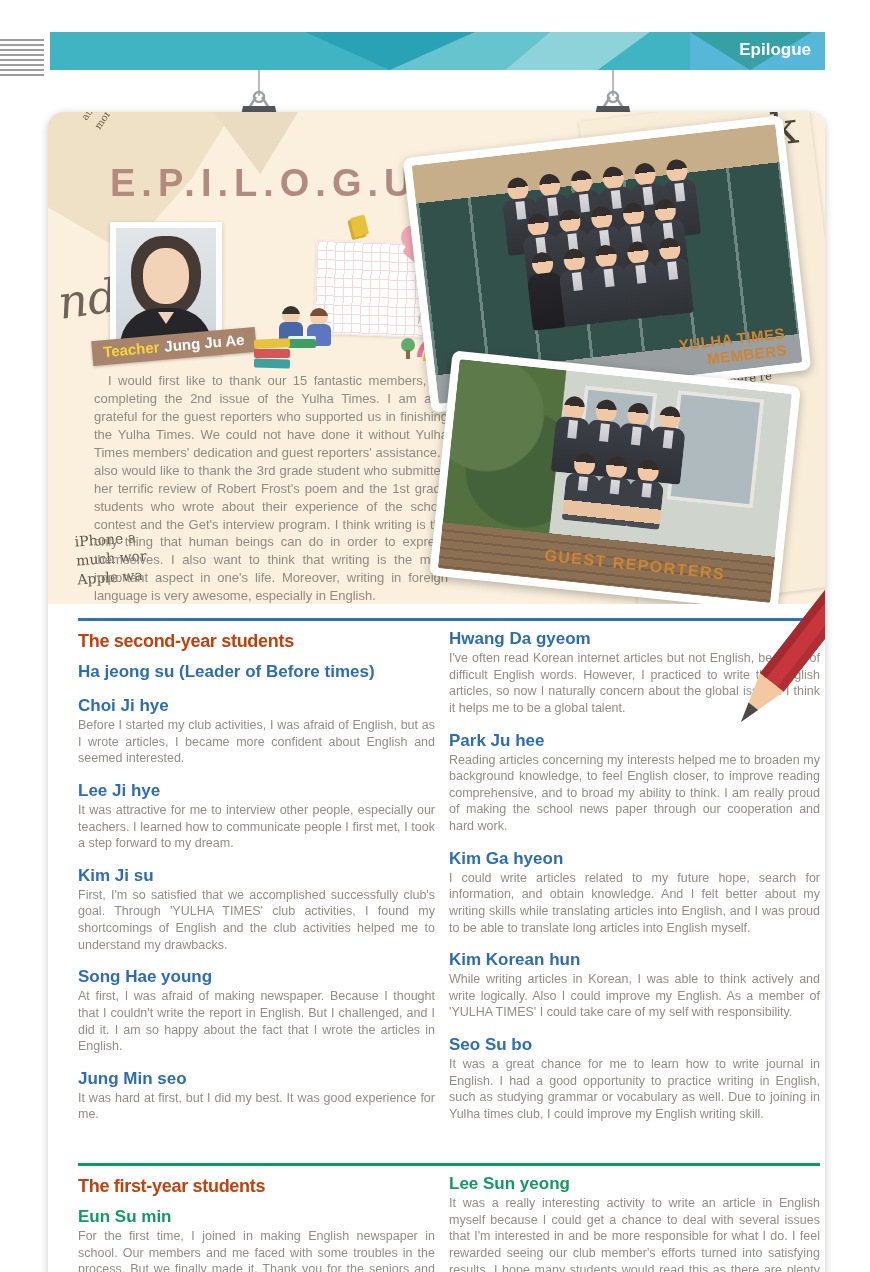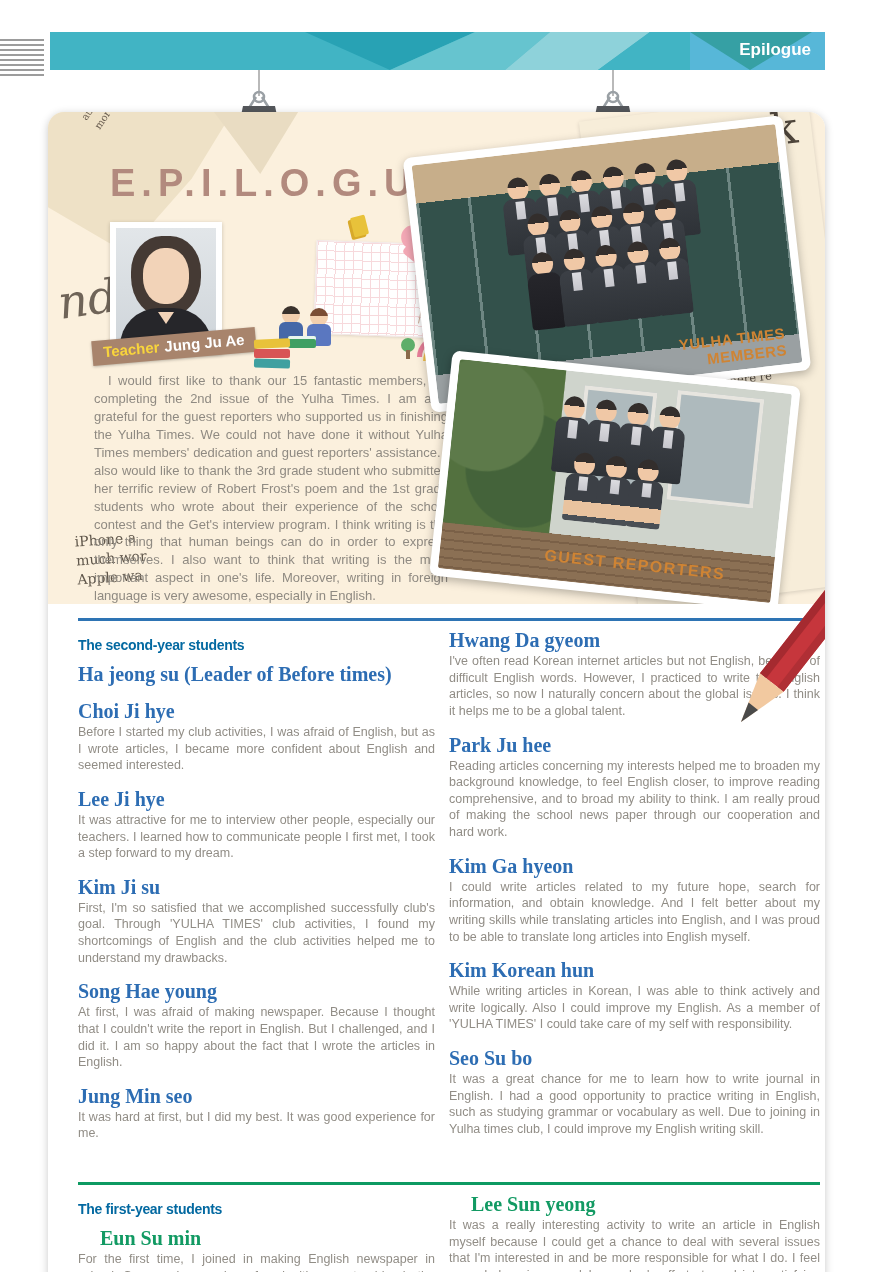--- a/index.html
+++ b/index.html
@@ -150,24 +150,24 @@
 
   
   .pencil { position:absolute; left:648px; top:420px; width:150px; height:235px; z-index:6; pointer-events:none; }
 
   
   .sections { padding:14px 5px 0 30px; }
   .sec { border-top:3px solid; padding-top:8px; }
   .sec-blue { border-color:#2e74b4; }
   .sec-green { border-color:#0d9a62; margin-top:26px; }
   .cols2 { display:grid; grid-template-columns:357px 1fr; column-gap:14px; }
-  .sec h2 { font-size:14px; font-weight:800; color:#0369a1; letter-spacing:-.3px; margin:8px 0 10px; }
+  .sec h2 { font-size:18px; font-weight:800; color:#c2410c; letter-spacing:-.3px; margin:2px 0 10px; }
   .entry { margin-bottom:14px; }
-  .entry h3 { font-size:20px; font-weight:700; margin-bottom:1px;font-family:Liberation Serif, serif; }
-  .blue h3 { color:#2d6db3; } .green h3 { color:#129a63;margin-left:22px; }
+  .entry h3 { font-size:17px; font-weight:700; margin-bottom:1px; }
+  .blue h3 { color:#2d6db3; } .green h3 { color:#129a63; }
   .entry p { font-size:12.5px; line-height:1.33; color:#918d86; text-align:justify; }
 </style>
 </head>
 <body>
 
 <div class="page">
 
   <div class="logo-lines"></div>
   <div class="banner">
     <svg viewBox="0 0 775 38" preserveAspectRatio="none">

